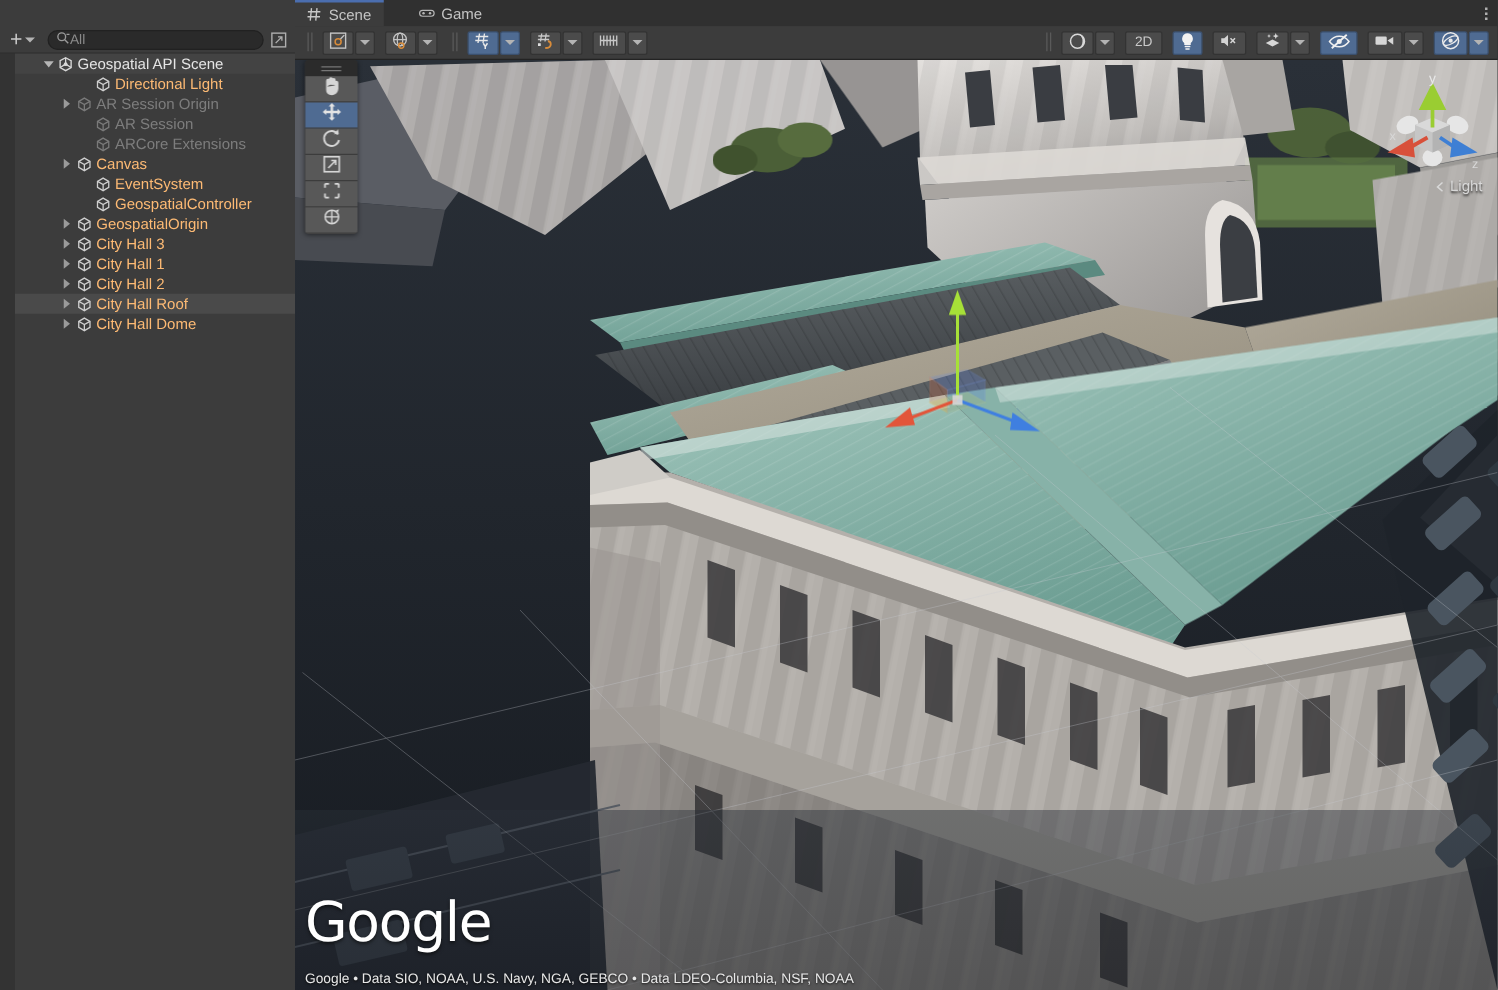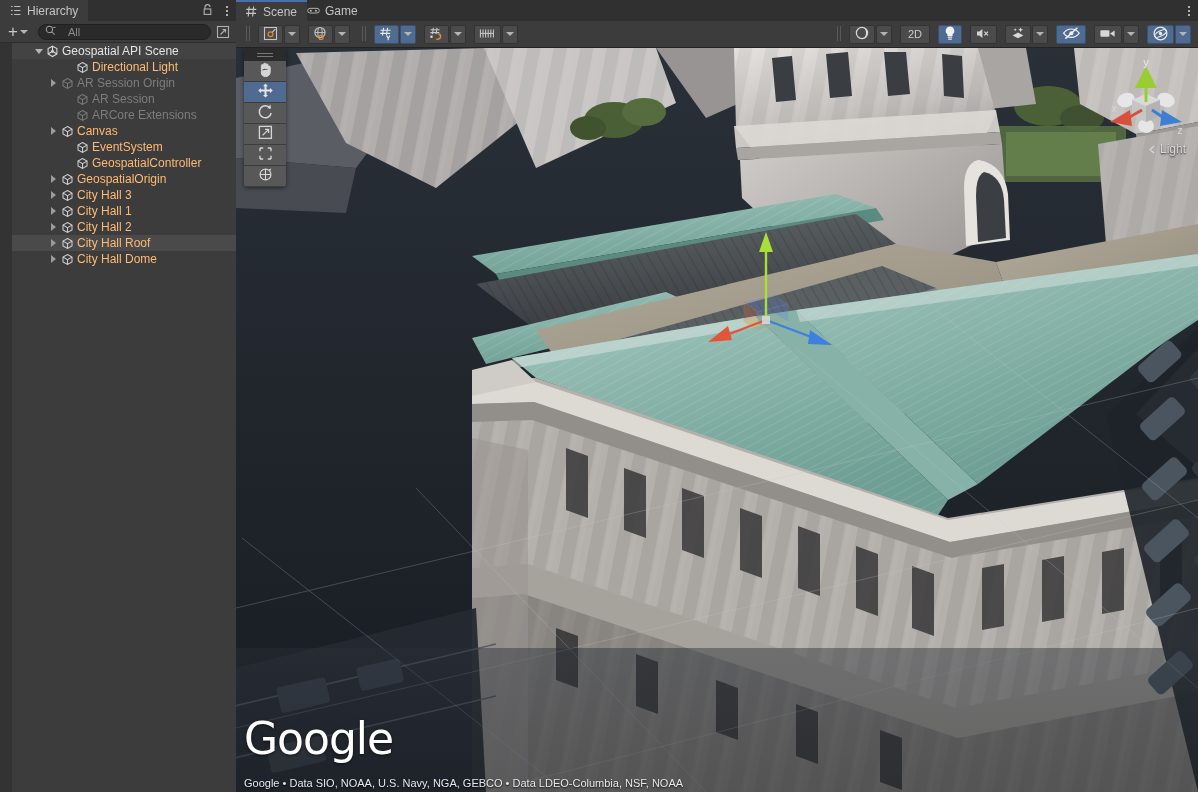--- a/index.html
+++ b/index.html
@@ -45,21 +45,21 @@
     border-bottom: 1px solid #2d2d2d;
   }
   .plus-btn {
     display: flex; align-items: center; gap: 2px; padding: 0 4px; height: 18px; cursor: default;
   }
   .plus-glyph { color: #c8c8c8; font-size: 17px; line-height: 14px; font-weight: 400; }
   .caret-dn { width: 0; height: 0; border-left: 4px solid transparent; border-right: 4px solid transparent; border-top: 4px solid #b4b4b4; }
   #hier-search {
     flex: 1; height: 16px; margin: 0 3px 0 6px;
     background: #2a2a2a; border: 1px solid #212121; border-radius: 8px;
-    display: flex; align-items: center; padding: 0 6px; gap: 12px;
+    display: flex; align-items: center; padding: 0 6px; gap: 0;
   }
   #hier-search .sicon { font-size: 9px; color: #9a9a9a; }
   #hier-search .sinput { font-size: 11px; color: #8a8a8a; }
   .expand-btn { width: 18px; height: 17px; display: flex; align-items: center; justify-content: center; cursor: default; }
 
   
   #hier-leftstrip {
     position: absolute; left: 0; top: 43px; width: 33px; bottom: 0;
     background: #333333;
   }
@@ -89,21 +89,21 @@
     position: absolute; left: 236px; top: 0; width: 962px; height: 792px;
     background: #383838;
     padding-left: 37px;
   }
   #scene-tabbar {
     position: absolute; left: 0; top: 0; width: 962px; height: 21px;
     background: #303030;
   }
   #scene-tabbar .tab.active { background: #3c3c3c; border-top: 2px solid #4b6eaf; height: 21px; }
   #tab-scene { left: 0; }
-  #tab-game { left: 62px; }
+  #tab-game { left: 90px; }
   #scene-toolbar {
     position: absolute; left: 0; top: 21px; width: 962px; height: 27px;
     background: #3c3c3c; display: flex; align-items: center; padding: 0 6px;
     border-bottom: 1px solid #232323;
   }
   .tb-grip { width: 8px; height: 16px; display: flex; gap: 2px; margin: 0 4px; }
   .tb-grip i { width: 1px; height: 15px; background: #5a5a5a; display: block; }
   .tbtn {
     height: 19px; min-width: 24px; background: #4b4b4b; border: 1px solid #333;
     border-radius: 2px; display: flex; align-items: center; justify-content: center;
@@ -156,44 +156,20 @@
   
   #xform-gizmo { position: absolute; left: 452px; top: 178px; width: 160px; height: 130px; }
 </style>
 </head>
 <body>
 
 <div id="root">
 
   <div id="hierarchy">
 
-    <div id="hierarchy-tabbar">
-      <div class="tab active" id="tab-hierarchy">
-        <span class="tabicon">
-          <svg width="13" height="13" viewBox="0 0 13 13">
-            <path d="M2 2.5h1.6M2 6.5h1.6M2 10.5h1.6" stroke="#c0c0c0" stroke-width="1.1" fill="none"></path>
-            <path d="M5.2 2.5h6.2M5.2 6.5h6.2M5.2 10.5h6.2" stroke="#c0c0c0" stroke-width="1.1" fill="none"></path>
-          </svg>
-        </span>
-        <span>Hierarchy</span>
-      </div>
-      <div class="tab-right-icons">
-        <span>
-          <svg width="11" height="13" viewBox="0 0 11 13">
-            <path d="M3 6V4.1a2.5 2.5 0 0 1 5 0" stroke="#b0b0b0" stroke-width="1.1" fill="none"></path>
-            <rect x="2.2" y="6" width="6.6" height="5.4" fill="none" stroke="#b0b0b0" stroke-width="1.1"></rect>
-          </svg>
-        </span>
-        <span class="kebab">
-            <i></i>
-            <i></i>
-            <i></i>
-          </span>
-      </div>
-    </div>
 
     <div id="hier-toolbar">
       <div class="plus-btn">
         <span class="plus-glyph">+</span>
         <span class="caret-dn"></span>
       </div>
       <div id="hier-search">
         <span class="sicon">
           <svg width="11" height="11" viewBox="0 0 11 11">
             <circle cx="4.4" cy="4.4" r="3.1" fill="none" stroke="#9a9a9a" stroke-width="1.1"></circle>

